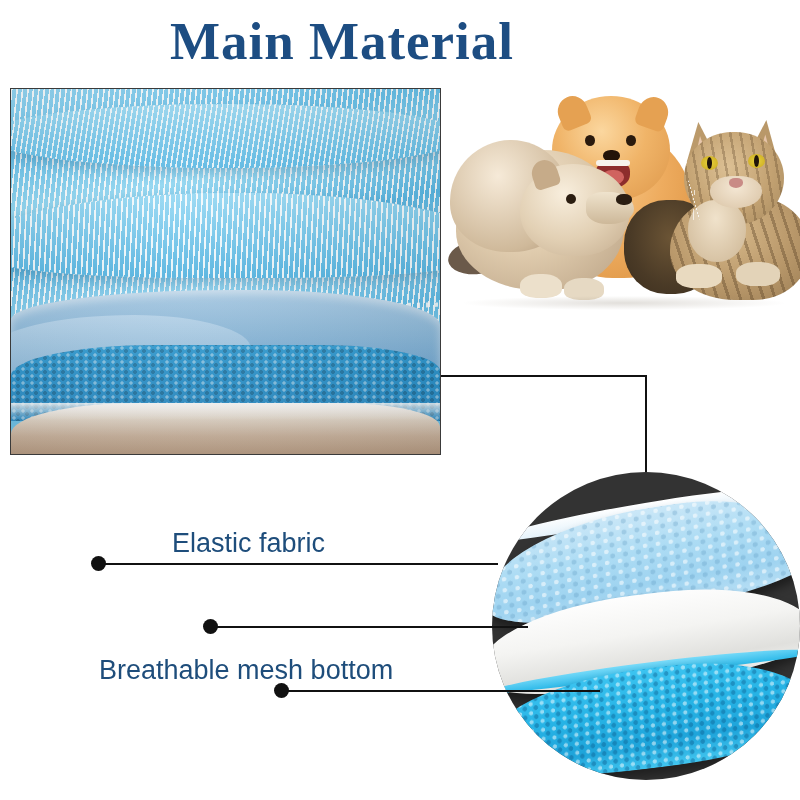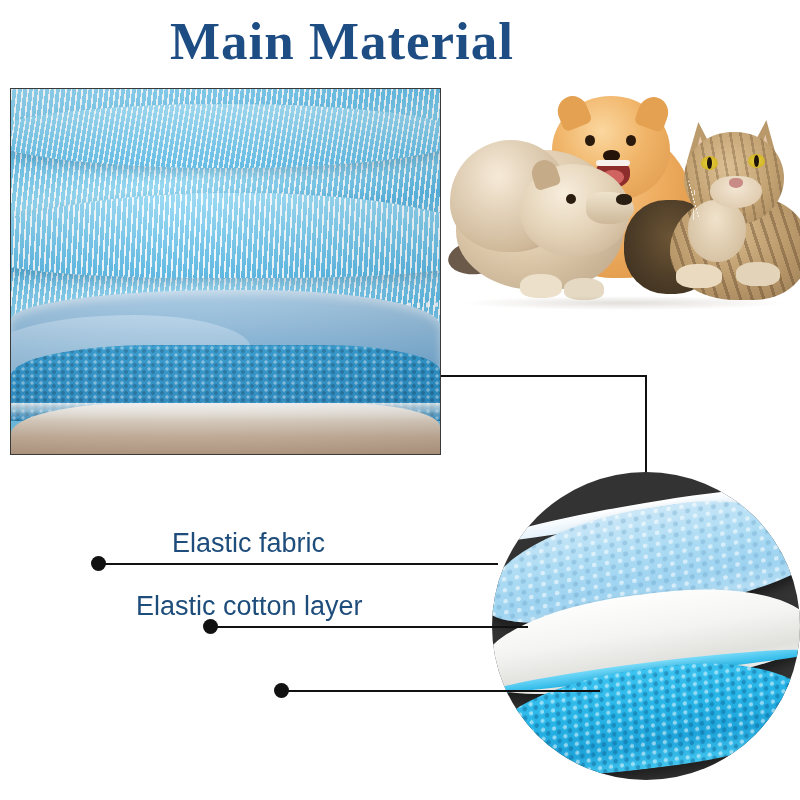--- a/index.html
+++ b/index.html
@@ -412,18 +412,18 @@
     <div class="sheet sheet-bot-edge"></div>
     <div class="sheet sheet-bot"></div>
   </div>
 
   <div class="callout-line line1"></div>
   <div class="callout-dot dot1"></div>
   <div class="callout-label lbl1">Elastic fabric</div>
 
   <div class="callout-line line2"></div>
   <div class="callout-dot dot2"></div>
-  <div class="callout-label lbl2">Elastic cotton layer</div>
 
   <div class="callout-line line3"></div>
   <div class="callout-dot dot3"></div>
+  <div class="callout-label lbl3">Breathable mesh bottom</div>
 
 </div>
 
 </body></html>

